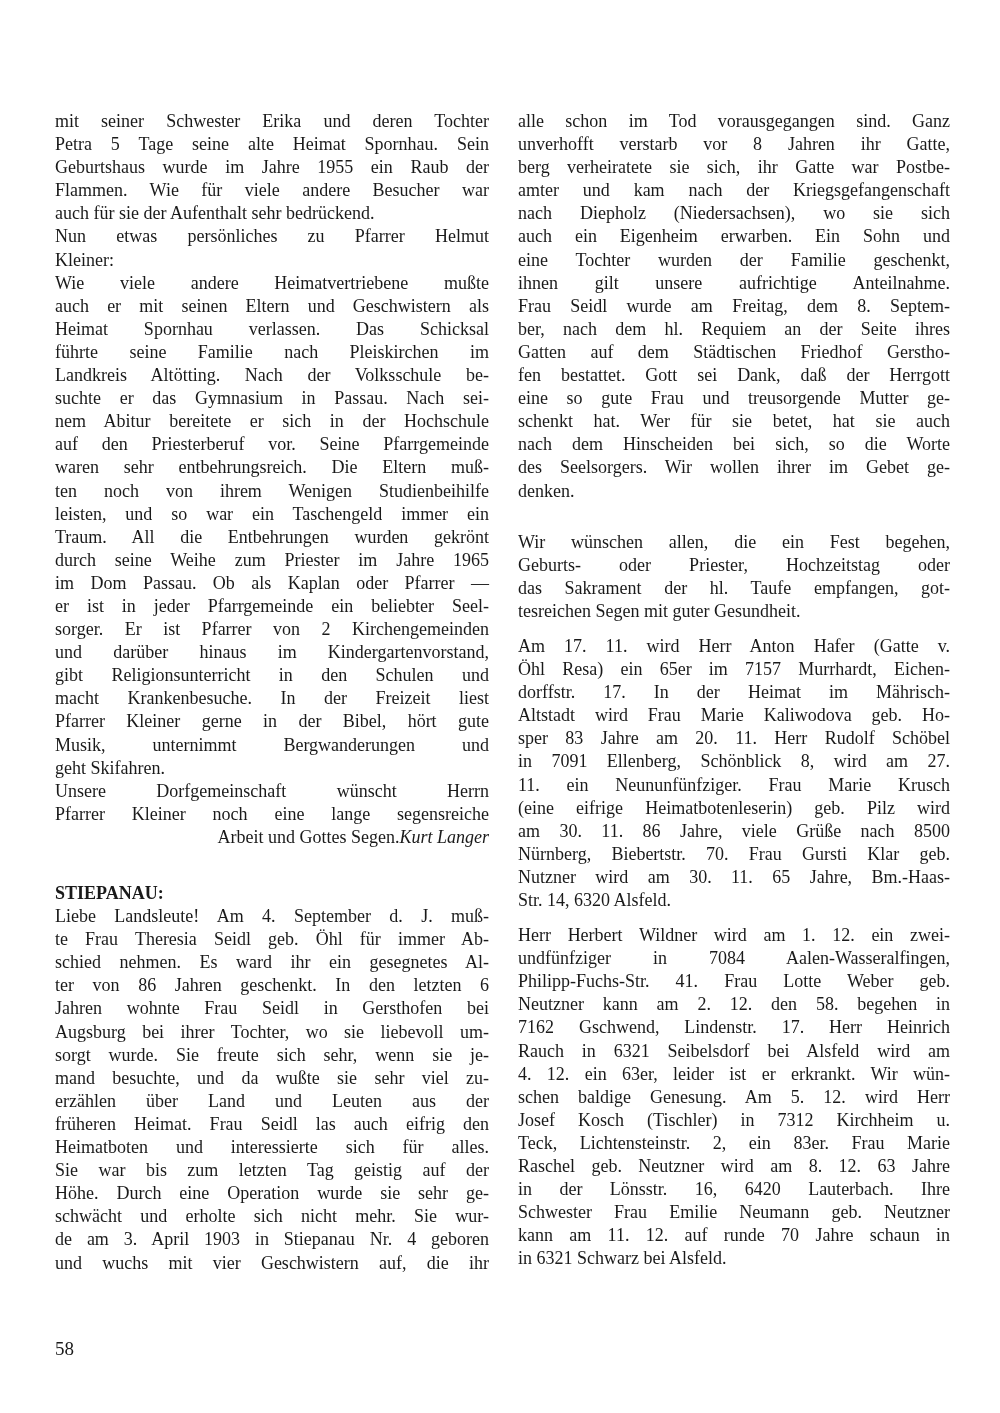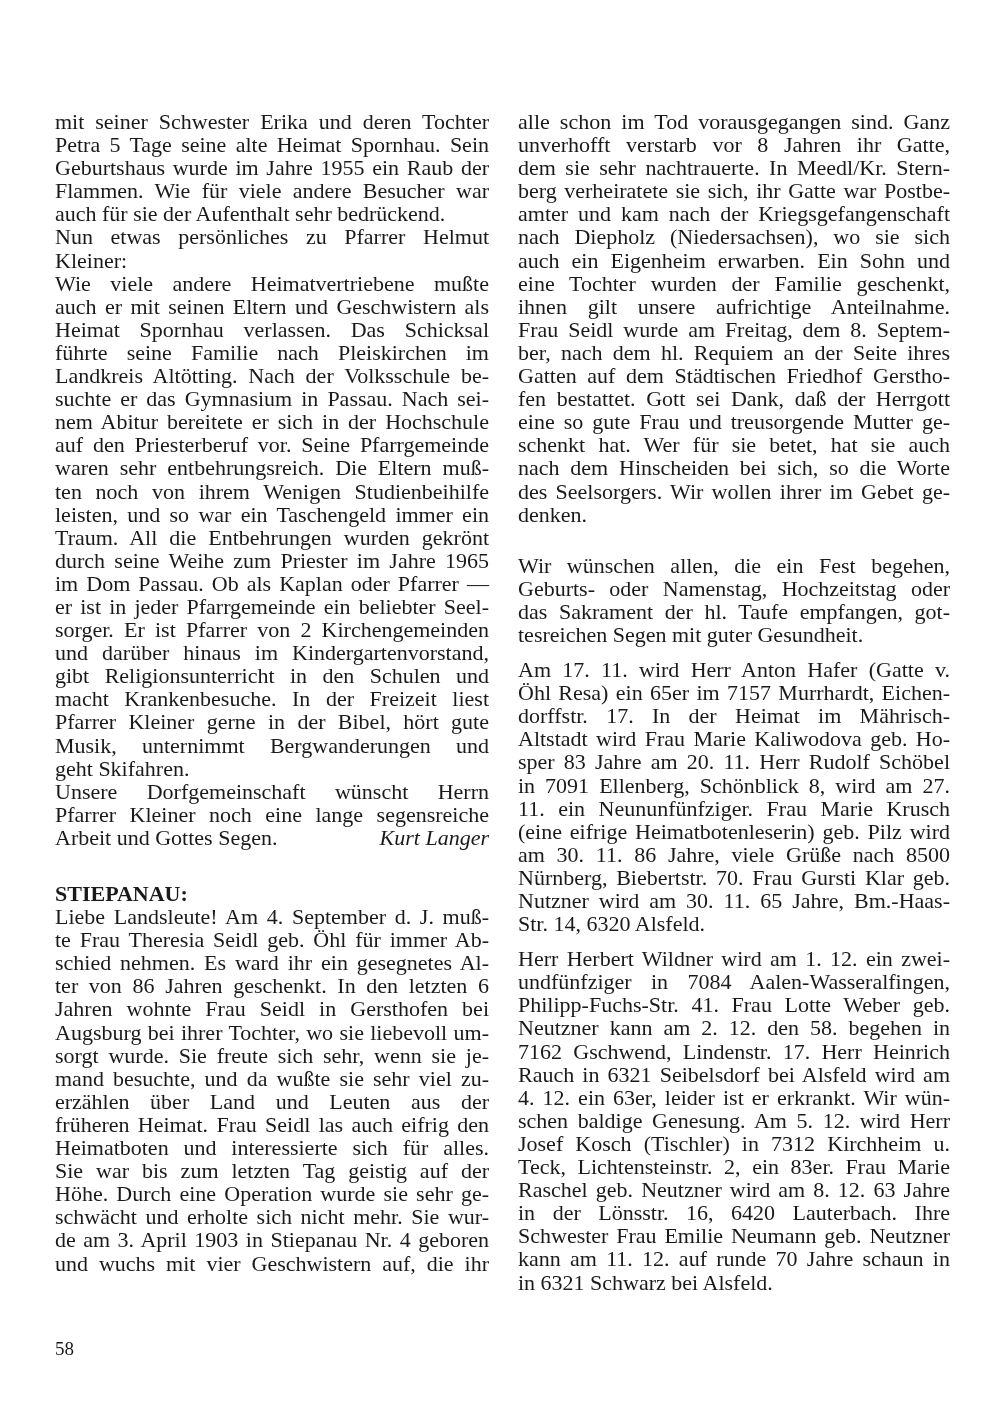--- a/index.html
+++ b/index.html
@@ -3,32 +3,32 @@
   <meta charset="utf-8">
   <style>
     html, body { margin: 0; padding: 0; background: #ffffff; }
     body {
       width: 1000px; height: 1413px; position: relative; overflow: hidden;
       font-family: "Liberation Serif", "DejaVu Serif", serif;
       color: #1a1a1a;
     }
     .col {
       position: absolute; top: 110px;
-      font-size: 22px; line-height: 23.1px;
+      font-size: 18px; line-height: 23.1px;
       text-align: justify; hyphens: none;
     }
     .col-left { left: 55px; width: 434px; }
     .col-right { left: 518px; width: 432px; }
     .line { display: block; text-align: justify; text-align-last: justify; white-space: nowrap; overflow: visible; }
     .line.last { text-align-last: left; }
     .gap-s { height: 12px; }
     .gap-l { height: 28px; }
     .gap-xl { height: 33px; }
     b { font-weight: normal; }
-    .sig-line { display: flex; justify-content: space-between; }
+    .sig-line { display: flex; justify-content: flex-end; }
     .sig-line i { }
     .heading { font-weight: bold; }
     .page-number { position: absolute; left: 55px; top: 1338px; font-size: 19px; }
   </style>
 </head>
 <body>
 
 <div class="col col-left">
   <div id="lp1">
       <span class="line">mit seiner Schwester Erika und deren Tochter</span>
@@ -94,41 +94,40 @@
         <span class="line">de am 3. April 1903 in Stiepanau Nr. 4 geboren</span>
         <span class="line">und wuchs mit vier Geschwistern auf, die ihr</span>
       </div>
   </div>
 </div>
 
 <div class="col col-right">
   <div id="rp1">
       <span class="line">alle schon im Tod vorausgegangen sind. Ganz</span>
       <span class="line">unverhofft verstarb vor 8 Jahren ihr Gatte,</span>
-      <span class="line">dem sie sehr nachtrauerte. In Meedl/Kr. Stern-</span>
       <span class="line">berg verheiratete sie sich, ihr Gatte war Postbe-</span>
       <span class="line">amter und kam nach der Kriegsgefangenschaft</span>
       <span class="line">nach Diepholz (Niedersachsen), wo sie sich</span>
       <span class="line">auch ein Eigenheim erwarben. Ein Sohn und</span>
       <span class="line">eine Tochter wurden der Familie geschenkt,</span>
       <span class="line">ihnen gilt unsere aufrichtige Anteilnahme.</span>
       <span class="line">Frau Seidl wurde am Freitag, dem 8. Septem-</span>
       <span class="line">ber, nach dem hl. Requiem an der Seite ihres</span>
       <span class="line">Gatten auf dem Städtischen Friedhof Gerstho-</span>
       <span class="line">fen bestattet. Gott sei Dank, daß der Herrgott</span>
       <span class="line">eine so gute Frau und treusorgende Mutter ge-</span>
       <span class="line">schenkt hat. Wer für sie betet, hat sie auch</span>
       <span class="line">nach dem Hinscheiden bei sich, so die Worte</span>
       <span class="line">des Seelsorgers. Wir wollen ihrer im Gebet ge-</span>
       <span class="line last">denken.</span>
     </div>
   <div class="gap-l"></div>
   <div id="rp2">
       <span class="line">Wir wünschen allen, die ein Fest begehen,</span>
-      <span class="line">Geburts- oder Namenstag, Hochzeitstag oder</span>
+      <span class="line">Geburts- oder Priester, Hochzeitstag oder</span>
       <span class="line">das Sakrament der hl. Taufe empfangen, got-</span>
       <span class="line last">tesreichen Segen mit guter Gesundheit.</span>
     </div>
   <div class="gap-s"></div>
   <div>
     <span class="line"><span>Am 17. 11. wird Herr </span><b>Anton Hafer</b><span> (Gatte v.</span></span>
     <span class="line">Öhl Resa) ein 65er im 7157 Murrhardt, Eichen-</span>
     <span class="line">dorffstr. 17. In der Heimat im Mährisch-</span>
     <span class="line"><span>Altstadt wird Frau </span><b>Marie Kaliwodova</b><span> geb. Ho-</span></span>
     <span class="line"><span>sper 83 Jahre am 20. 11. Herr </span><b>Rudolf Schöbel</b></span>

